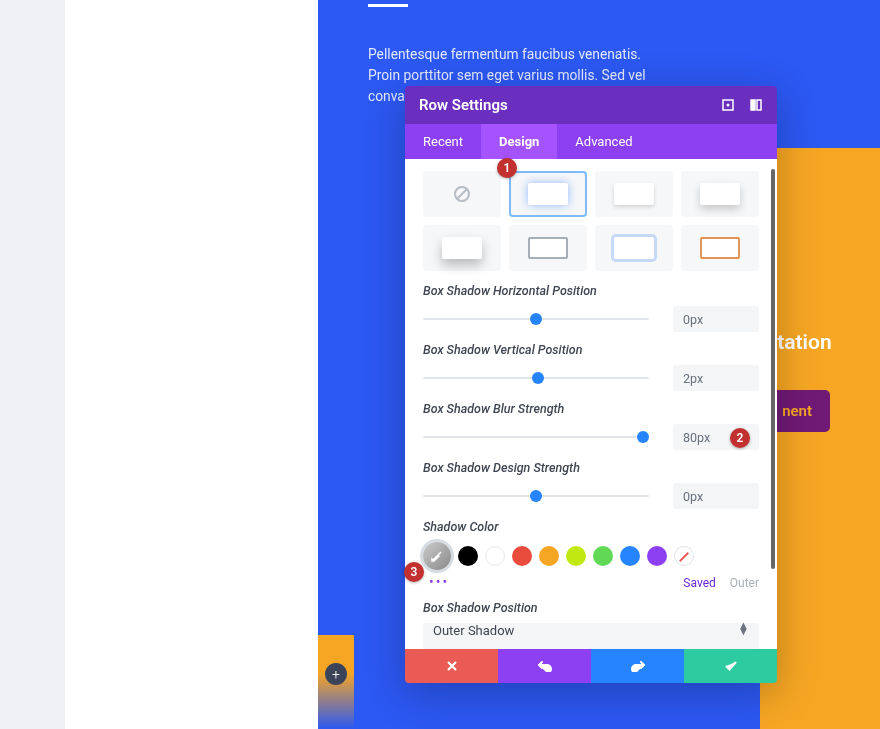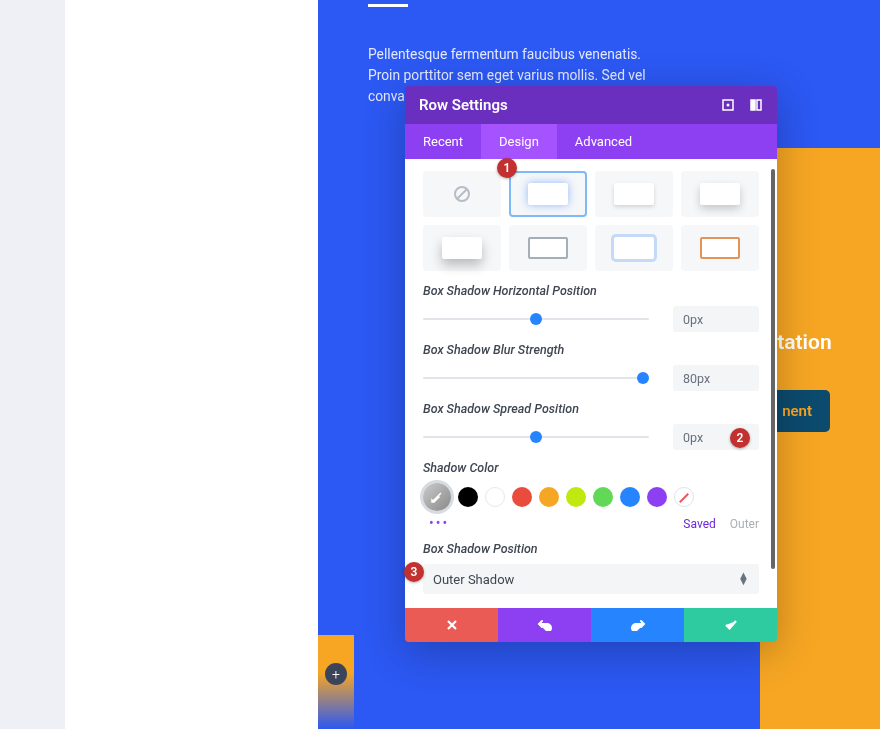--- a/index.html
+++ b/index.html
@@ -6,35 +6,35 @@
   html, body { width: 880px; height: 729px; overflow: hidden; font-family: -apple-system, BlinkMacSystemFont, "Segoe UI", Roboto, sans-serif; }
   .stage { position: relative; width: 880px; height: 729px; background: #fff; }
   .bg-left { position: absolute; left: 0; top: 0; width: 65px; height: 729px; background: #eef0f5; }
   .bg-blue { position: absolute; left: 318px; top: 0; width: 562px; height: 729px; background: #2c58f3; }
   .bg-orange { position: absolute; right: 0; top: 148px; width: 120px; height: 581px; background: #f6a623; border-top-left-radius: 4px; }
 
   .para { position: absolute; left: 368px; top: 44px; width: 290px; color: #e3e8ff; font-size: 13.8px; line-height: 21px; }
   .hr { position: absolute; left: 368px; top: 4px; width: 40px; height: 3px; background: #fff; }
 
   .consult { position: absolute; left: 760px; top: 330px; color: #fff; font-size: 21px; font-weight: 600; }
-  .appt-btn { position: absolute; right: 50px; top: 390px; background: #0c4a6e; color: #f6a623; padding: 12px 18px; border-radius: 5px; font-weight: 600; font-size: 15px; }
+  .appt-btn { position: absolute; right: 50px; top: 390px; background: #701a75; color: #f6a623; padding: 12px 18px; border-radius: 5px; font-weight: 600; font-size: 15px; }
 
   .gradient-box { position: absolute; left: 318px; top: 635px; width: 36px; height: 94px; background: linear-gradient(180deg, #f6a623 0%, #f6a623 40%, #2c58f3 100%); }
   .plus-btn { position: absolute; left: 325px; top: 663px; width: 22px; height: 22px; border-radius: 50%; background: #3b4459; color: #fff; display: flex; align-items: center; justify-content: center; font-size: 14px; font-weight: 300; cursor: pointer; }
 
   .modal { position: absolute; left: 405px; top: 86px; width: 372px; background: #fff; box-shadow: 0 10px 40px rgba(0,0,0,0.25); border-radius: 11px; display: flex; flex-direction: column; }
   .modal-header { background: #6b2fbf; color: #fff; padding: 10px 14px; display: flex; align-items: center; justify-content: space-between; border-radius: 4px 4px 0 0; }
   .modal-title { font-size: 15px; font-weight: 600; }
   .modal-header-actions { display: flex; gap: 14px; }
   .hdr-icon { width: 14px; height: 14px; cursor: pointer; display: flex; align-items: center; justify-content: center; }
   .hdr-icon svg { stroke: #fff; fill: none; }
 
   .tabs { display: flex; background: #8d3ff2; }
   .tab { padding: 10px 18px; color: #fff; font-size: 13px; cursor: pointer; }
-  .tab.active { background: #a552ff; }
+  .tab.active { background: #a552ff; font-weight: bold; }
 
   .panel { padding: 12px 18px 14px 18px; max-height: 490px; overflow: hidden; position: relative; }
   .panel-scrollbar { position: absolute; right: 2px; top: 10px; width: 4px; height: 500px; }
   .panel-scroll-thumb { position: absolute; right: 0; top: 0; width: 4px; height: 400px; background: #666; border-radius: 2px; }
 
   .shadow-grid { display: grid; grid-template-columns: repeat(4, 1fr); gap: 8px; margin-bottom: 12px; }
   .shadow-preset { background: #f5f7f9; border-radius: 4px; height: 46px; display: flex; align-items: center; justify-content: center; cursor: pointer; position: relative; }
   .shadow-card { width: 40px; height: 22px; background: #fff; border-radius: 2px; }
   .shadow-none svg { stroke: #b7bdc4; }
   .preset-sel { outline: 2px solid #7dbaf7; outline-offset: -2px; }
@@ -58,21 +58,21 @@
   .swatch-picker { background: linear-gradient(135deg, #ccc 0%, #888 100%); display: flex; align-items: center; justify-content: center; width: 28px; height: 28px; }
   .swatch-none { background: #fff; border: 1px solid #e0e3e8; position: relative; }
   .swatch-none:after { content: ''; position: absolute; left: 3px; right: 3px; top: 50%; height: 2px; background: #e85a5a; transform: rotate(-45deg); }
   .swatch-border { border: 1px solid #e4e7ec; }
 
   .swatch-handle { font-size: 14px; color: #8d3ff2; margin-top: 4px; cursor: pointer; letter-spacing: 2px; padding-left: 6px; }
   .swatch-tabs { display: flex; justify-content: flex-end; gap: 14px; font-size: 12px; margin-top: -14px; }
   .swatch-tab { color: #aab0b8; cursor: pointer; }
   .swatch-tab.active { color: #6d28d9; }
 
-  .select-wrap { background: #f3f5f7; border-radius: 3px; height: 30px; display: flex; align-items: center; padding: 0 10px; justify-content: space-between; font-size: 13px; color: #3f4652; margin-top: 6px; cursor: pointer; }
+  .select-wrap { background: #f3f5f7; border-radius: 3px; height: 30px; display: flex; align-items: flex-start; padding: 0 10px; justify-content: space-between; font-size: 13px; color: #3f4652; margin-top: 6px; cursor: pointer; }
   .select-caret { color: #6a7280; font-size: 11px; line-height: 6px; display: flex; flex-direction: column; }
 
   .modal-footer { display: flex; height: 34px; }
   .ftr-btn { flex: 1; display: flex; align-items: center; justify-content: center; cursor: pointer; }
   .ftr-cancel { background: #e95b54; border-bottom-left-radius: 4px; }
   .ftr-undo { background: #8d3ff2; }
   .ftr-redo { background: #2684ff; }
   .ftr-ok { background: #2fcba0; border-bottom-right-radius: 4px; }
   .ftr-btn svg { stroke: #fff; fill: #fff; }
 
@@ -157,31 +157,39 @@
 
       <div class="ctrl-label">Box Shadow Horizontal Position</div>
       <div class="ctrl-row">
         <div class="slider-wrap">
           <div class="slider-track"></div>
             <div class="slider-dot" style="left:calc(50% - 6px)"></div>
         </div>
         <div class="val-box">0px</div>
       </div>
 
+      <div class="ctrl-label">Box Shadow Vertical Position</div>
+      <div class="ctrl-row">
+        <div class="slider-wrap">
+          <div class="slider-track"></div>
+            <div class="slider-dot" style="left:calc(51% - 6px)"></div>
+        </div>
+        <div class="val-box">2px</div>
+      </div>
 
       <div class="ctrl-label">Box Shadow Blur Strength</div>
       <div class="ctrl-row">
         <div class="slider-wrap">
           <div class="slider-track"></div>
             <div class="slider-dot" style="left:calc(100% - 12px)"></div>
         </div>
         <div class="val-box">80px</div>
       </div>
 
-      <div class="ctrl-label">Box Shadow Spread Position</div>
+      <div class="ctrl-label">Box Shadow Design Strength</div>
       <div class="ctrl-row">
         <div class="slider-wrap">
           <div class="slider-track"></div>
             <div class="slider-dot" style="left:calc(50% - 6px)"></div>
         </div>
         <div class="val-box">0px</div>
       </div>
 
       <div class="ctrl-label">Shadow Color</div>
       <div class="swatches">

